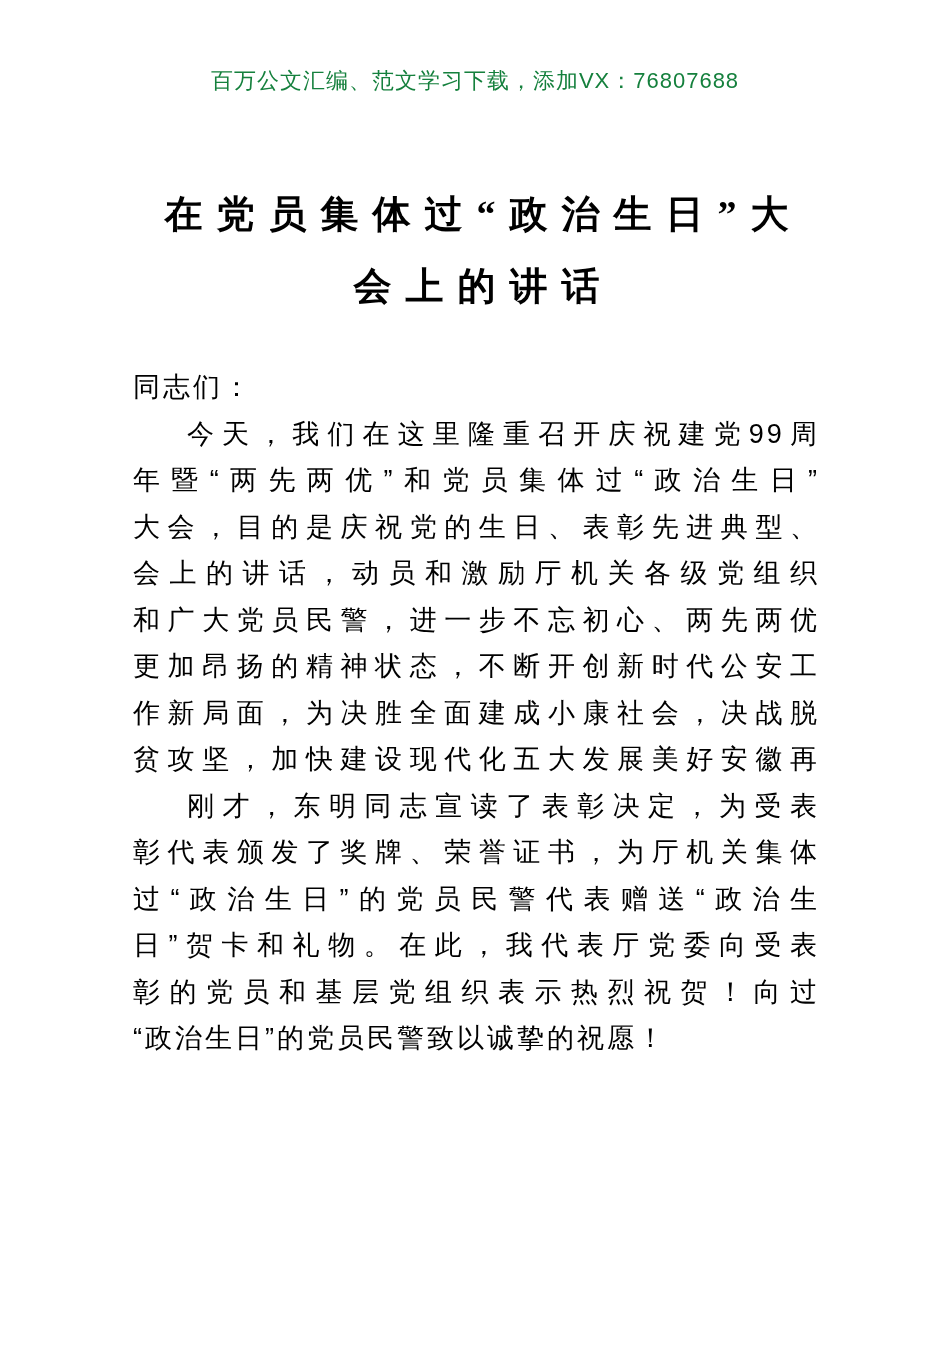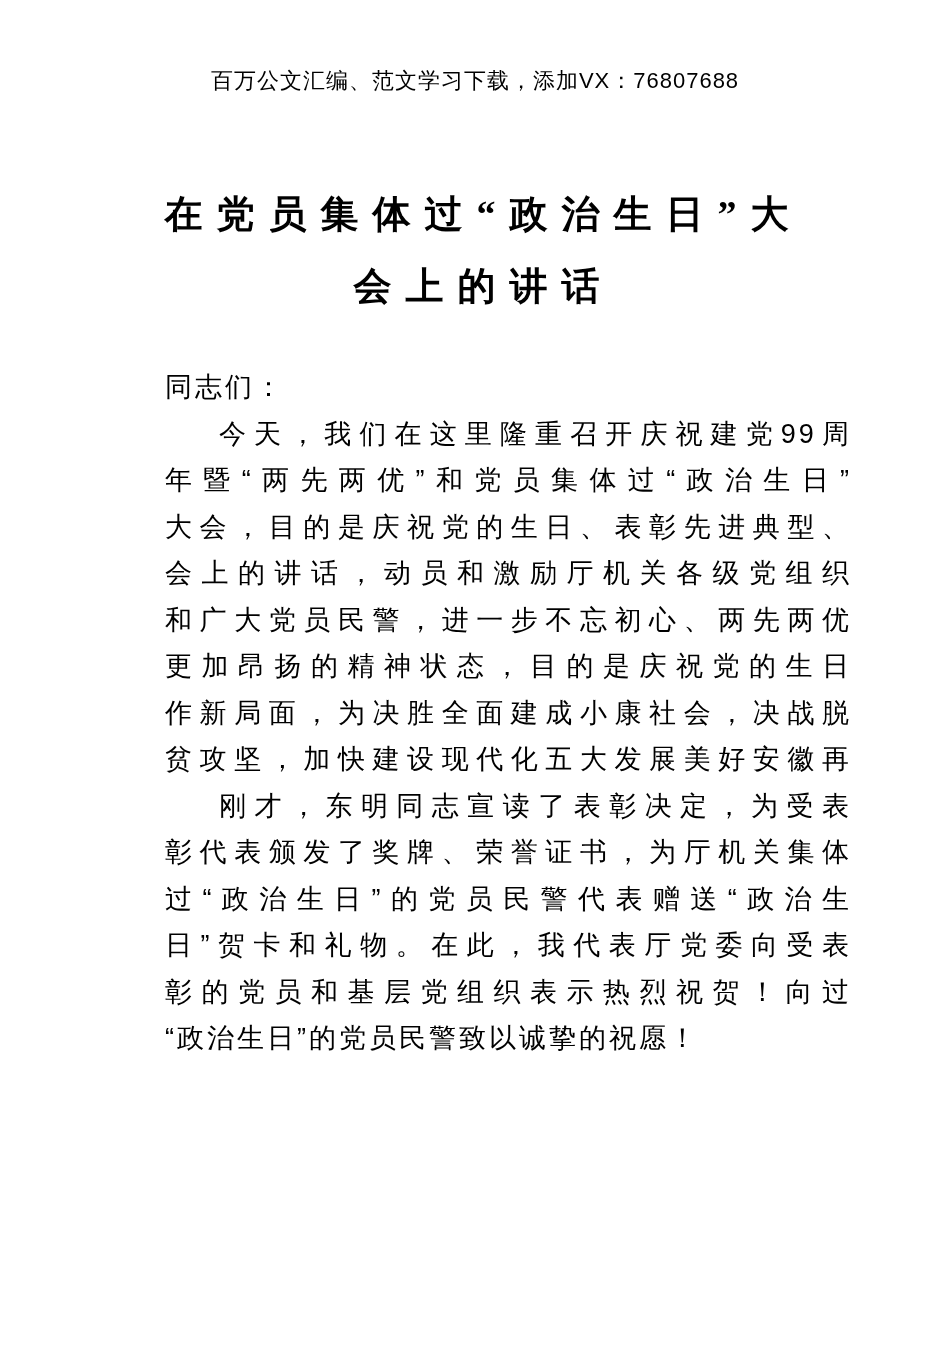--- a/index.html
+++ b/index.html
@@ -40,53 +40,52 @@
   .doc-body {
     position: absolute;
     top: 364px;
     left: 133px;
     width: 687px;
     font-size: 27px;
     color: #000000;
     line-height: 46.5px;
     letter-spacing: 3px;
     font-family: "Liberation Sans", sans-serif;
-    margin-left: 32px;
   }
   .doc-body .line { white-space: nowrap; }
   .doc-body .line.j {
     white-space: normal;
     text-align: justify;
     text-align-last: justify;
     text-justify: inter-character;
   }
   .doc-body .line.i { text-indent: 2em; }
 </style>
 </head>
 <body>
 
 <div class="page">
 
-  <div class="banner" style="color: #000000;">
+  <div class="banner" style="color: #15803d;">
     <span>百万公文汇编、范文学习下载，添加VX：76807688</span>
   </div>
 
   <h1 class="doc-title">
     <div class="title-line">在党员集体过“政治生日”大</div>
     <div class="title-line">会上的讲话</div>
   </h1>
 
   <div class="doc-body" id="body-lines">
       <div class="line">同志们：</div>
       <div class="line j i">今天，我们在这里隆重召开庆祝建党99周</div>
       <div class="line j">年暨“两先两优”和党员集体过“政治生日”</div>
       <div class="line j">大会，目的是庆祝党的生日、表彰先进典型、</div>
       <div class="line j">会上的讲话，动员和激励厅机关各级党组织</div>
       <div class="line j">和广大党员民警，进一步不忘初心、两先两优</div>
-      <div class="line j">更加昂扬的精神状态，目的是庆祝党的生日</div>
+      <div class="line j">更加昂扬的精神状态，不断开创新时代公安工</div>
       <div class="line j">作新局面，为决胜全面建成小康社会，决战脱</div>
       <div class="line j">贫攻坚，加快建设现代化五大发展美好安徽再</div>
       <div class="line j i">刚才，东明同志宣读了表彰决定，为受表</div>
       <div class="line j">彰代表颁发了奖牌、荣誉证书，为厅机关集体</div>
       <div class="line j">过“政治生日”的党员民警代表赠送“政治生</div>
       <div class="line j">日”贺卡和礼物。在此，我代表厅党委向受表</div>
       <div class="line j">彰的党员和基层党组织表示热烈祝贺！向过</div>
       <div class="line">“政治生日”的党员民警致以诚挚的祝愿！</div>
     </div>
 

